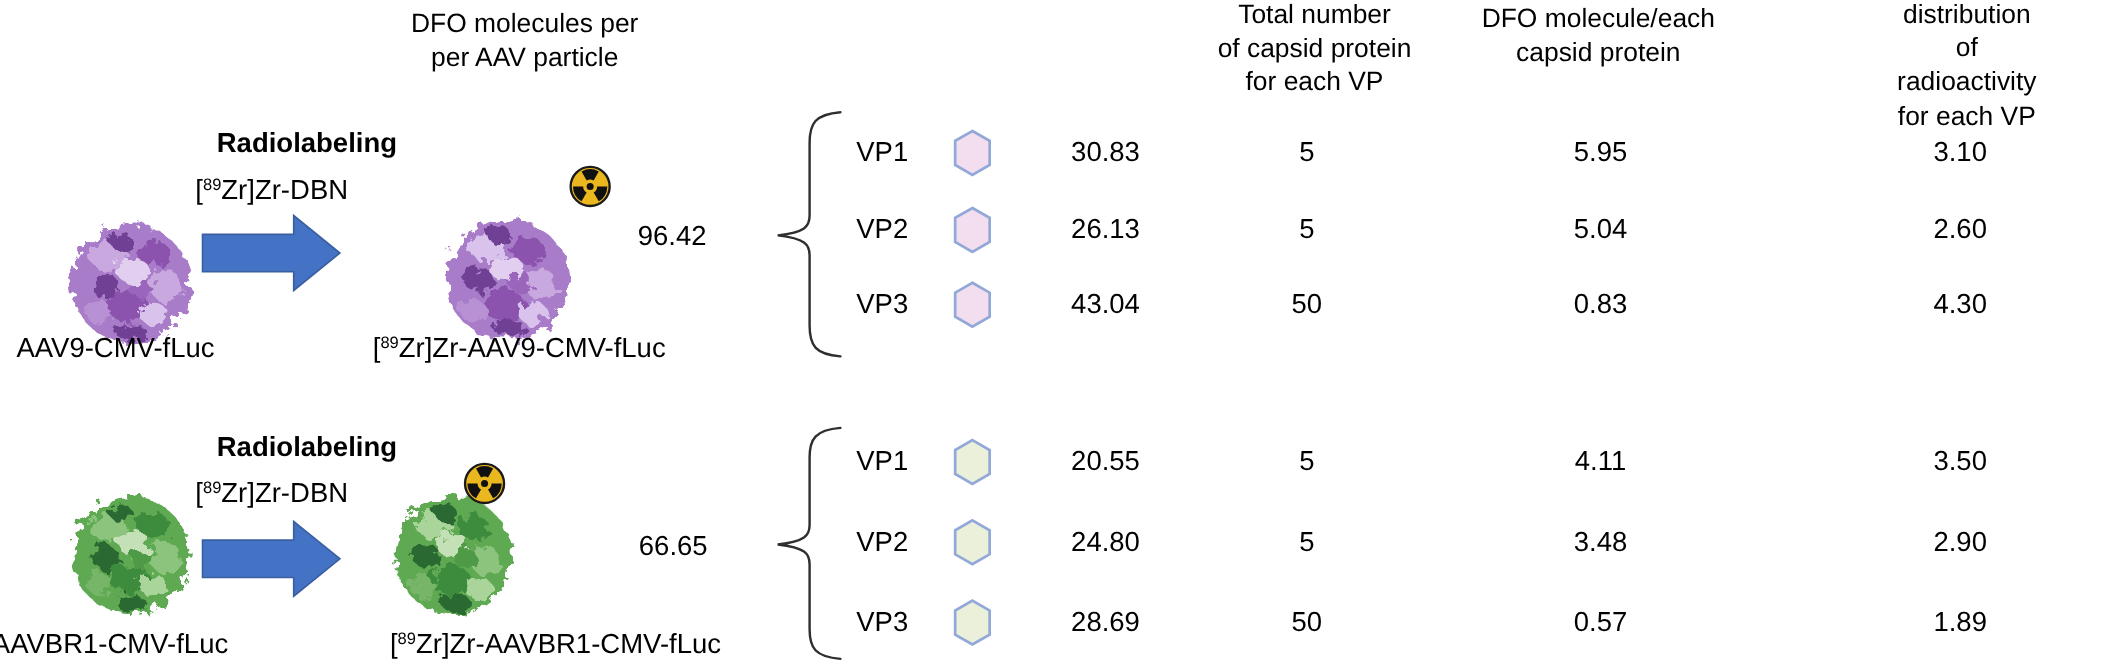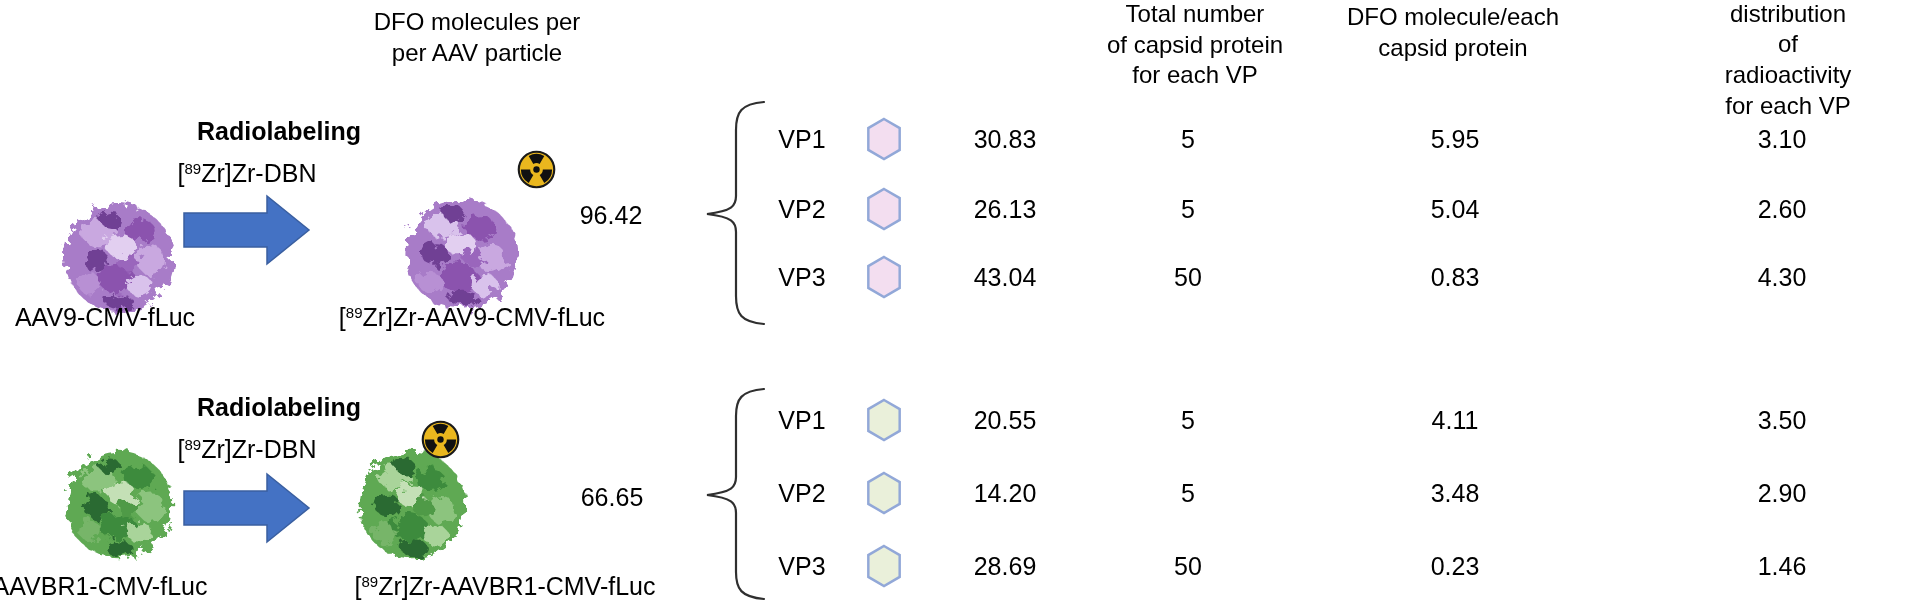--- a/index.html
+++ b/index.html
@@ -206,30 +206,30 @@
   </svg>
   <div class="abs ctr num" style="left:1005px;top:420px">20.55</div>
   <div class="abs ctr num" style="left:1188px;top:420px">5</div>
   <div class="abs ctr num" style="left:1455px;top:420px">4.11</div>
   <div class="abs ctr num" style="left:1782px;top:420px">3.50</div>
 
   <div class="abs ctr lbl" style="left:802px;top:493px">VP2</div>
   <svg class="abs" style="left:865px;top:471px" width="38" height="44" viewBox="0 0 40 46">
     <polygon points="20,2 36.5,11.5 36.5,34.5 20,44 3.5,34.5 3.5,11.5" fill="#eaf0da" stroke="#92a8d8" stroke-width="2.6"></polygon>
   </svg>
-  <div class="abs ctr num" style="left:1005px;top:493px">14.20</div>
+  <div class="abs ctr num" style="left:1005px;top:493px">24.80</div>
   <div class="abs ctr num" style="left:1188px;top:493px">5</div>
   <div class="abs ctr num" style="left:1455px;top:493px">3.48</div>
   <div class="abs ctr num" style="left:1782px;top:493px">2.90</div>
 
   <div class="abs ctr lbl" style="left:802px;top:566px">VP3</div>
   <svg class="abs" style="left:865px;top:544px" width="38" height="44" viewBox="0 0 40 46">
     <polygon points="20,2 36.5,11.5 36.5,34.5 20,44 3.5,34.5 3.5,11.5" fill="#eaf0da" stroke="#92a8d8" stroke-width="2.6"></polygon>
   </svg>
   <div class="abs ctr num" style="left:1005px;top:566px">28.69</div>
   <div class="abs ctr num" style="left:1188px;top:566px">50</div>
-  <div class="abs ctr num" style="left:1455px;top:566px">0.23</div>
-  <div class="abs ctr num" style="left:1782px;top:566px">1.46</div>
+  <div class="abs ctr num" style="left:1455px;top:566px">0.57</div>
+  <div class="abs ctr num" style="left:1782px;top:566px">1.89</div>
 
   <div class="abs ctr lbl" style="left:100px;top:586px">AAVBR1-CMV-fLuc</div>
   <div class="abs ctr lbl" style="left:505px;top:586px"><span>[</span><span class="sup">89</span><span>Zr]Zr-AAVBR1-CMV-fLuc</span></div>
 
 </div>
 
 </body></html>

